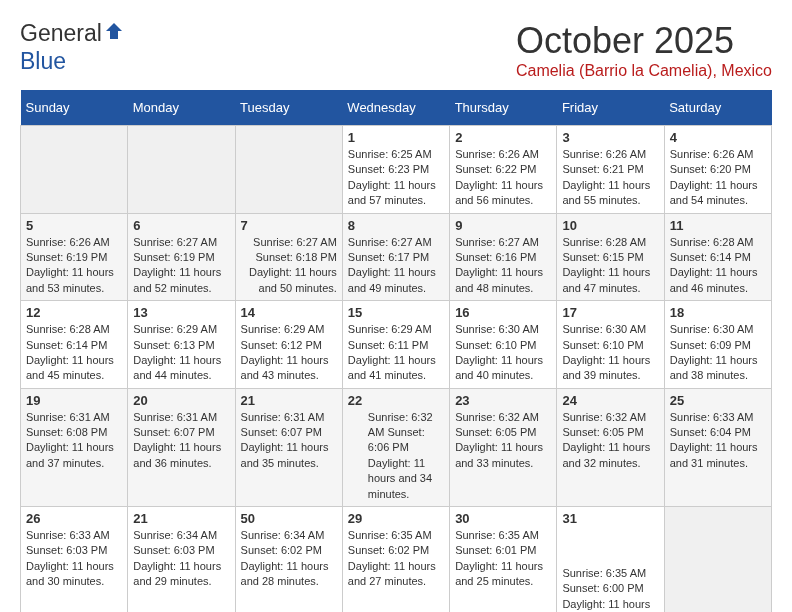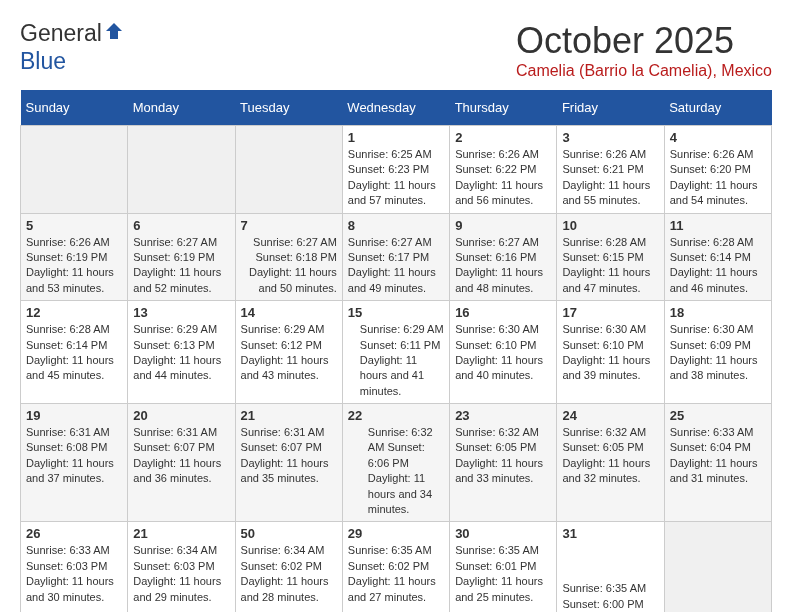--- a/index.html
+++ b/index.html
@@ -204,21 +204,21 @@
 Daylight: 11 hours and 44 minutes.</div>
         </td>
         <td>
           <span class="day-num">14</span>
           <div style="line-height: 1.4;">Sunrise: 6:29 AM
 Sunset: 6:12 PM
 Daylight: 11 hours and 43 minutes.</div>
         </td>
         <td>
           <span class="day-num">15</span>
-          <div style="line-height: 1.4; margin-left: 12px;">Sunrise: 6:29 AM
+          <div style="line-height: 1.4;">Sunrise: 6:29 AM
 Sunset: 6:11 PM
 Daylight: 11 hours and 41 minutes.</div>
         </td>
         <td>
           <span class="day-num">16</span>
           <div style="line-height: 1.4;">Sunrise: 6:30 AM
 Sunset: 6:10 PM
 Daylight: 11 hours and 40 minutes.</div>
         </td>
         <td>

